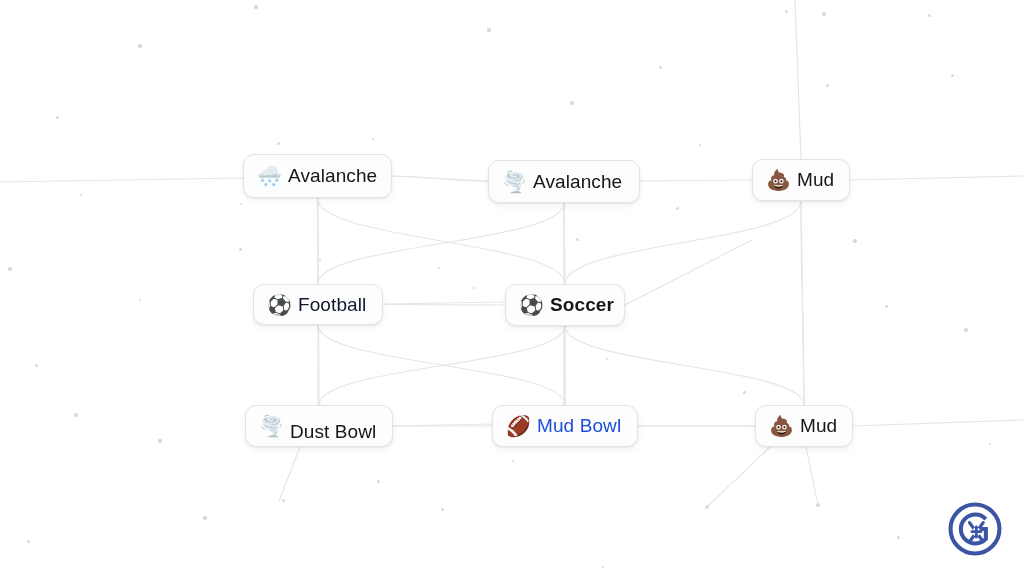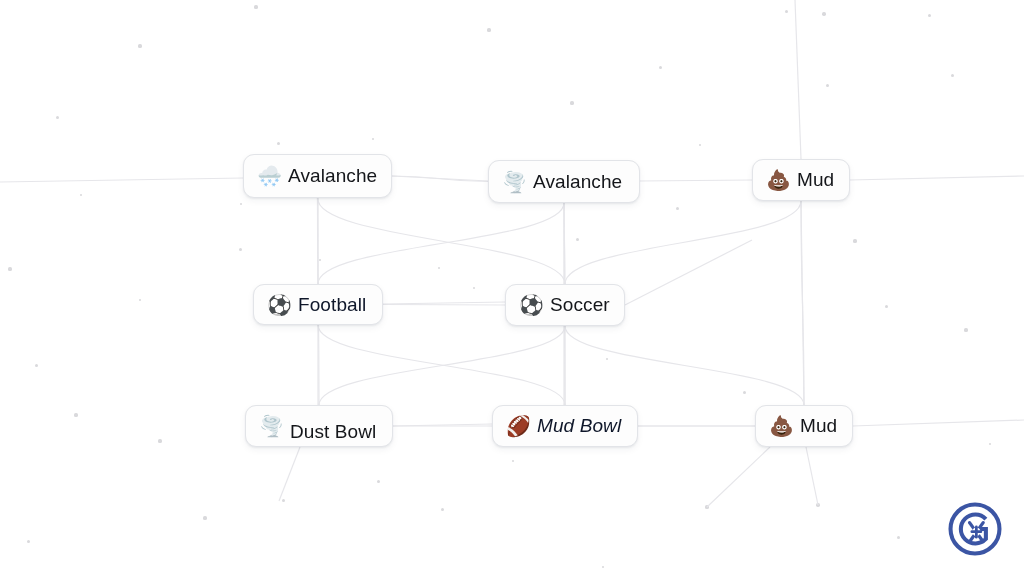--- a/index.html
+++ b/index.html
@@ -190,29 +190,29 @@
       <div class="node" style="left: 752px; top: 159px; width: 98px; height: 42px; background: rgb(253, 253, 253); border-color: rgb(226, 228, 232);">
         <span class="emoji">💩</span>
         <span class="label" style="color: rgb(20, 22, 26);">Mud</span>
       </div>
       <div class="node" style="left: 253px; top: 284px; width: 130px; height: 41px; background: rgb(253, 253, 253); border-color: rgb(226, 228, 232);">
         <span class="emoji">⚽</span>
         <span class="label" style="color: #0f172a;">Football</span>
       </div>
       <div class="node" style="left: 505px; top: 284px; width: 120px; height: 42px; background: rgb(253, 253, 253); border-color: rgb(226, 228, 232);">
         <span class="emoji">⚽</span>
-        <span class="label" style="color: rgb(20, 22, 26);">Soccer</span>
+        <span class="label" style="color: rgb(20, 22, 26); font-weight: bold;">Soccer</span>
       </div>
       <div class="node" style="left: 245px; top: 405px; width: 148px; height: 42px; background: rgb(253, 253, 253); border-color: rgb(226, 228, 232);">
         <span class="emoji">🌪️</span>
         <span class="label" style="color: rgb(20, 22, 26); margin-top: 12px;">Dust Bowl</span>
       </div>
       <div class="node" style="left: 492px; top: 405px; width: 146px; height: 42px; background: rgb(253, 253, 253); border-color: rgb(226, 228, 232);">
         <span class="emoji">🏈</span>
-        <span class="label" style="color: #0f172a; font-style: italic;">Mud Bowl</span>
+        <span class="label" style="color: #1d4ed8;">Mud Bowl</span>
       </div>
       <div class="node" style="left: 755px; top: 405px; width: 98px; height: 42px; background: rgb(253, 253, 253); border-color: rgb(226, 228, 232);">
         <span class="emoji">💩</span>
         <span class="label" style="color: rgb(20, 22, 26);">Mud</span>
       </div>
     </div>
 
   <svg id="watermark" viewBox="0 0 64 64">
     <circle cx="32" cy="32" r="27" fill="none" stroke="#3b55a4" stroke-width="4.5"></circle>
     <path d="M44 21 A16 16 0 1 0 44 43 L44 32 L33 32" fill="none" stroke="#3b55a4" stroke-width="4.5" stroke-linecap="butt" stroke-linejoin="miter"></path>

